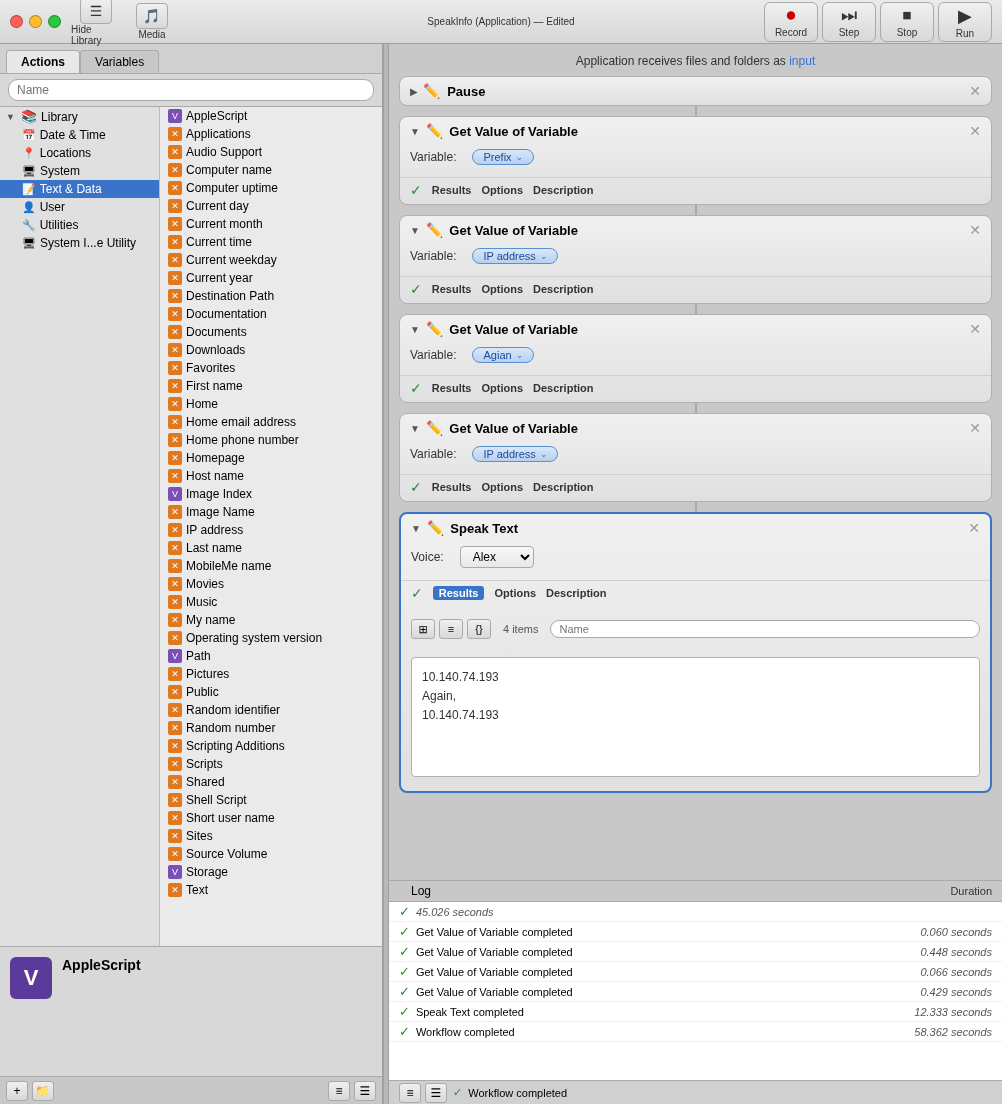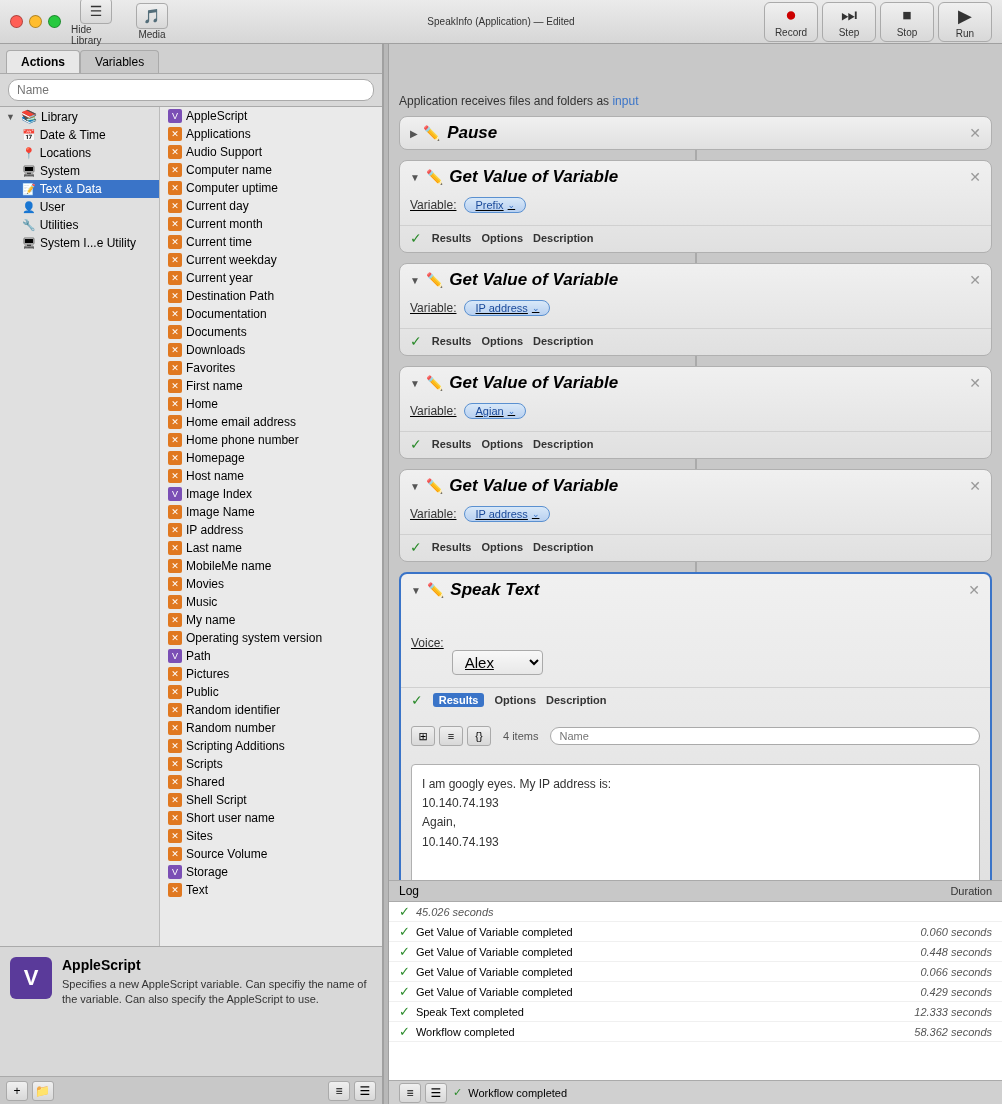--- a/index.html
+++ b/index.html
@@ -63,67 +63,67 @@
     .info-text h3 { font-size: 14px; font-weight: bold; margin-bottom: 4px; }
     .info-text p { font-size: 11px; color: #333; line-height: 1.4; }
     .bottom-toolbar { height: 28px; background: #c8c8c8; border-top: 1px solid #aaa; display: flex; align-items: center; padding: 0 6px; gap: 4px; }
     .bottom-toolbar-btn { width: 22px; height: 20px; border: 1px solid #aaa; border-radius: 3px; background: linear-gradient(to bottom, #f0f0f0, #d8d8d8); display: flex; align-items: center; justify-content: center; cursor: pointer; font-size: 12px; }
 
     
     .right-panel { flex: 1; display: flex; flex-direction: column; background: #c8c8c8; }
 
     
     .workflow-area { flex: 1; overflow-y: auto; padding: 10px; }
-    .workflow-header { font-size: 12px; color: #333; margin-bottom: 8px; margin-top: 40px; }
+    .workflow-header { text-align: center; font-size: 12px; color: #333; margin-bottom: 8px; }
     .workflow-header span { color: #3a74c8; }
 
     
     .action-block { background: linear-gradient(to bottom, #f0f0f0, #e0e0e0); border: 1px solid #b0b0b0; border-radius: 8px; margin-bottom: 2px; position: relative; }
     .action-block.blue-border { border: 2px solid #3a74c8; }
     .action-header { display: flex; align-items: center; padding: 6px 10px; gap: 6px; }
     .action-toggle { font-size: 10px; color: #555; cursor: pointer; }
     .action-icon { font-size: 14px; }
-    .action-title { font-size: 17px; font-weight: bold; flex: 1; font-style: italic; }
+    .action-title { font-size: 13px; font-weight: bold; flex: 1; }
     .action-close { color: #999; cursor: pointer; font-size: 14px; }
     .action-body { padding: 4px 10px 8px; }
-    .variable-row { display: flex; align-items: center; gap: 8px; margin-bottom: 4px; text-decoration: underline; }
+    .variable-row { display: flex; align-items: center; gap: 16px; margin-bottom: 4px; }
     .variable-label { font-size: 12px; color: #333; }
     .var-pill { background: linear-gradient(to bottom, #d8e8f8, #b8d0f0); border: 1px solid #5a90d0; border-radius: 10px; padding: 1px 10px; font-size: 11px; color: #1a4a9a; display: flex; align-items: center; gap: 4px; }
     .var-pill-arrow { font-size: 9px; color: #3a74c8; }
     .action-footer { display: flex; align-items: center; gap: 10px; padding: 4px 10px 6px; border-top: 1px solid #d0d0d0; }
     .action-footer-icon { color: #2a8a2a; font-size: 14px; }
     .action-footer-btn { font-size: 11px; color: #333; cursor: pointer; font-weight: bold; }
     .connector { display: flex; justify-content: center; margin: -2px 0; }
 
     
     .speak-text-area { background: white; border: 1px solid #b0b0b0; border-radius: 4px; padding: 6px; margin: 4px 0; font-size: 12px; min-height: 120px; }
     .speak-toolbar { display: flex; align-items: center; gap: 4px; margin-bottom: 6px; }
     .speak-toolbar-btn { width: 24px; height: 20px; border: 1px solid #aaa; border-radius: 3px; background: linear-gradient(to bottom, #f0f0f0, #d8d8d8); display: flex; align-items: center; justify-content: center; cursor: pointer; font-size: 11px; }
     .items-count { font-size: 11px; color: #555; margin: 16px 8px; }
     .speak-search { flex: 1; }
     .speak-search input { width: 100%; padding: 2px 8px; border: 1px solid #aaa; border-radius: 10px; font-size: 11px; }
     .speak-content { font-size: 12px; color: #333; line-height: 1.6; padding: 4px; }
 
     
     .log-area { height: 200px; border-top: 1px solid #aaa; display: flex; flex-direction: column; background: #d8d8d8; }
     .log-header { display: flex; align-items: center; padding: 3px 10px; background: #c8c8c8; border-bottom: 1px solid #aaa; font-size: 12px; }
-    .log-header .log-title { flex: 1; }
+    .log-header .log-title { flex: 1; margin-left: 12px; }
     .log-header .log-duration { font-size: 11px; color: #333; }
     .log-list { flex: 1; overflow-y: auto; background: white; }
     .log-row { display: flex; align-items: center; gap: 6px; padding: 2px 10px; border-bottom: 1px solid #f0f0f0; font-size: 11px; }
     .log-icon { color: #2a8a2a; font-size: 13px; }
     .log-text { flex: 1; }
     .log-dur { color: #555; font-size: 11px; font-style: italic; }
     .workflow-status { height: 24px; background: #d0d0d0; border-top: 1px solid #aaa; display: flex; align-items: center; padding: 0 10px; gap: 6px; font-size: 11px; }
     .workflow-status-icon { color: #2a8a2a; }
 
     
     .divider { width: 6px; background: #b8b8b8; cursor: col-resize; border-left: 1px solid #a0a0a0; border-right: 1px solid #a0a0a0; }
 
-    .voice-select { padding: 2px 31px 2px 8px; border: 1px solid #aaa; border-radius: 4px; background: linear-gradient(to bottom, #f8f8f8, #e8e8e8); font-size: 15px; margin-top: 40px; }
+    .voice-select { padding: 2px 20px 2px 8px; border: 1px solid #aaa; border-radius: 4px; background: linear-gradient(to bottom, #f8f8f8, #e8e8e8); font-size: 12px; }
   </style>
 </head>
 <body>
 
 <div class="title-bar">
   <div class="toolbar-left">
     <div class="traffic-lights">
       <div class="traffic-light tl-close"></div>
       <div class="traffic-light tl-min"></div>
       <div class="traffic-light tl-max"></div>
@@ -388,21 +388,20 @@
             <div class="list-icon orange">✕</div>
             <span>Text</span>
           </div>
         </div>
     </div>
 
     <div class="info-panel">
       <div class="info-icon">V</div>
       <div class="info-text">
         <h3>AppleScript</h3>
-        <p>Specifies a new AppleScript variable. Can specifiy the name of the variable. Can also specify the AppleScript to use.</p>
       </div>
     </div>
 
     <div class="bottom-toolbar">
       <div class="bottom-toolbar-btn">+</div>
       <div class="bottom-toolbar-btn">📁</div>
       <div style="flex:1;"></div>
       <div style="display:flex;gap:4px;">
         <div class="bottom-toolbar-btn">≡</div>
         <div class="bottom-toolbar-btn">☰</div>
@@ -570,21 +569,20 @@
             <div class="speak-toolbar-btn">⊞</div>
             <div class="speak-toolbar-btn">≡</div>
             <div class="speak-toolbar-btn">{}</div>
             <span class="items-count">4 items</span>
             <div class="speak-search">
               <input type="text" placeholder="Name" style="width: 100%; padding: 2px 8px; border: 1px solid rgb(170, 170, 170); border-radius: 10px; font-size: 11px;">
             </div>
           </div>
           <div class="speak-text-area">
             <div class="speak-content" id="speak-content">
-                <div>I am googly eyes. My IP address is:</div>
                 <div>10.140.74.193</div>
                 <div>Again,</div>
                 <div>10.140.74.193</div>
               </div>
           </div>
         </div>
       </div>
     </div>
 
     <div class="log-area">

